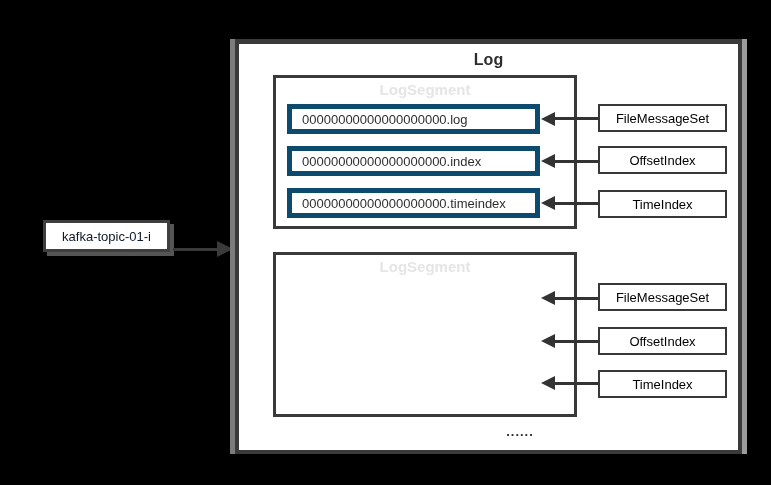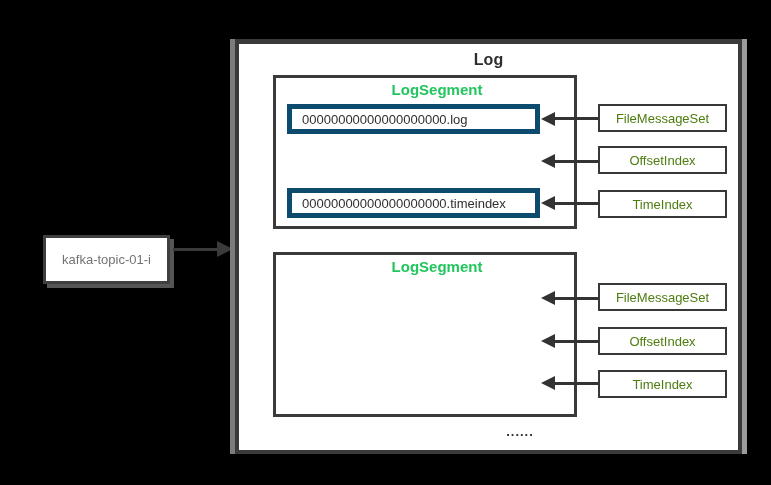--- a/index.html
+++ b/index.html
@@ -19,51 +19,51 @@
     left:235px;top:51px;width:507px;text-align:center;
     font-size:16px;font-weight:bold;color:#2d2d2d;
   }
 
   
   .segment{left:273px;width:304px;background:#fff;border:3px solid #3a3a3a;}
   .seg1{top:75px;height:154px;}
   .seg2{top:252px;height:165px;}
   .segment-title{
     left:273px;width:304px;text-align:center;
-    font-size:15px;font-weight:bold;color:#22c55e;margin-left:12px;
+    font-size:15px;font-weight:bold;color:#e5e5e5;
   }
 
   
   .file-box{
     left:287px;width:253px;height:30px;background:#fff;border:5px solid #0c4a6e;
     display:flex;align-items:center;padding-left:10px;
     font-size:13px;color:#2f2f2f;white-space:nowrap;
   }
 
   
   .label-box{
     left:598px;width:129px;height:28px;background:#fff;border:2px solid #383838;
     display:flex;align-items:center;justify-content:center;
-    font-size:13px;color:#4d7c0f;
+    font-size:13px;color:#000000;
   }
 
   
   .harrow-line{left:554px;width:44px;height:3px;background:#333;}
   .harrow-head{
     left:541px;width:0;height:0;
     border-top:7px solid transparent;border-bottom:7px solid transparent;
     border-right:14px solid #333;
   }
 
   
   .partition-box{
-    left:43px;top:235px;width:127px;height:49px;background:#fff;
+    left:43px;top:220px;width:127px;height:32px;background:#fff;
     border:3px solid #3f3f3f;box-shadow:4px 4px 0 #555;
     display:flex;align-items:center;justify-content:center;
-    font-size:13px;color:#737373;white-space:nowrap;
+    font-size:13px;color:#0f172a;white-space:nowrap;
   }
   .partition-caption{
     left:60px;top:276px;width:120px;
     font-size:15px;color:#1f1f1f;letter-spacing:1px;white-space:nowrap;
   }
   .main-arrow-line{left:173px;top:248px;width:46px;height:3px;background:#3a3a3a;}
   .main-arrow-head{
     left:217px;top:241px;width:0;height:0;
     border-top:8px solid transparent;border-bottom:8px solid transparent;
     border-left:16px solid #3a3a3a;
@@ -87,20 +87,23 @@
   <div class="abs main-arrow-head"></div>
 
   <div class="abs log-box"></div>
   <div class="abs log-title">Log</div>
 
   <div class="abs segment seg1"></div>
   <div class="abs segment-title" style="top:81px">LogSegment</div>
 
   <div class="abs file-box" style="top:104px">
     <span>00000000000000000000.log</span>
+  </div>
+  <div class="abs file-box" style="top:146px">
+    <span>00000000000000000000.index</span>
   </div>
   <div class="abs file-box" style="top:188px">
     <span>00000000000000000000.timeindex</span>
   </div>
 
   <div class="abs label-box" style="top:104px">
     <span>FileMessageSet</span>
   </div>
   <div class="abs label-box" style="top:146px">
     <span>OffsetIndex</span>

